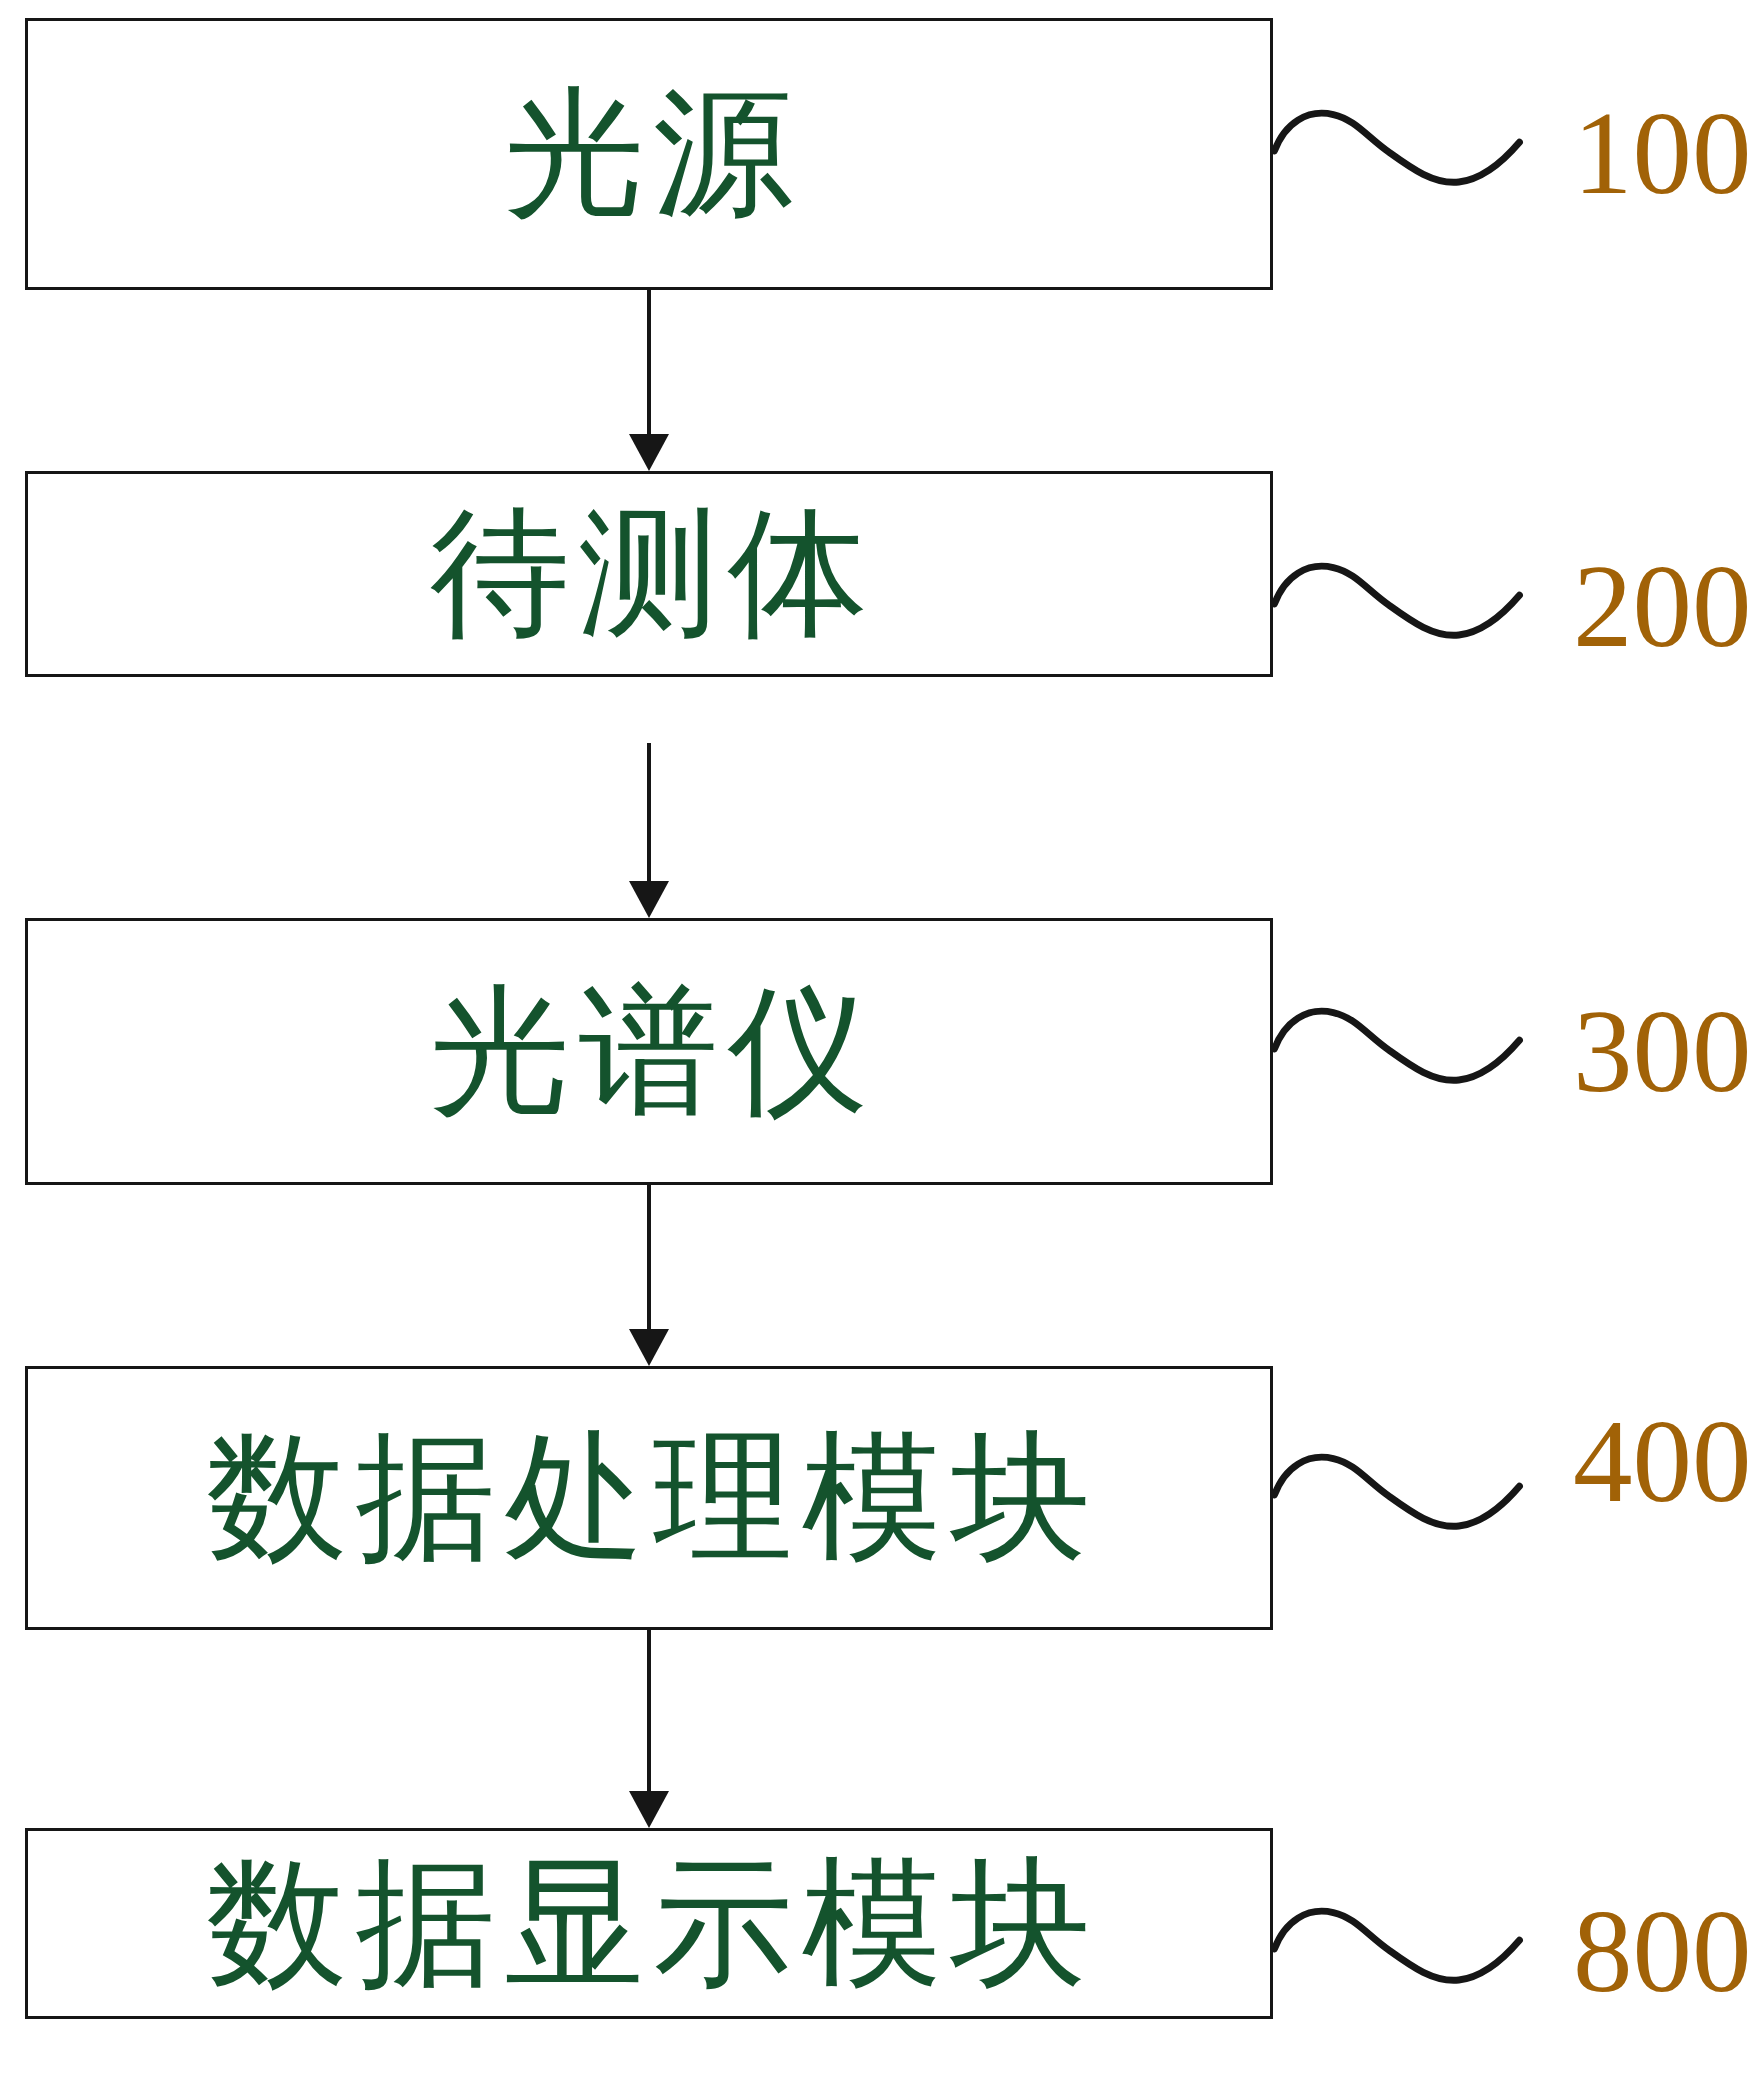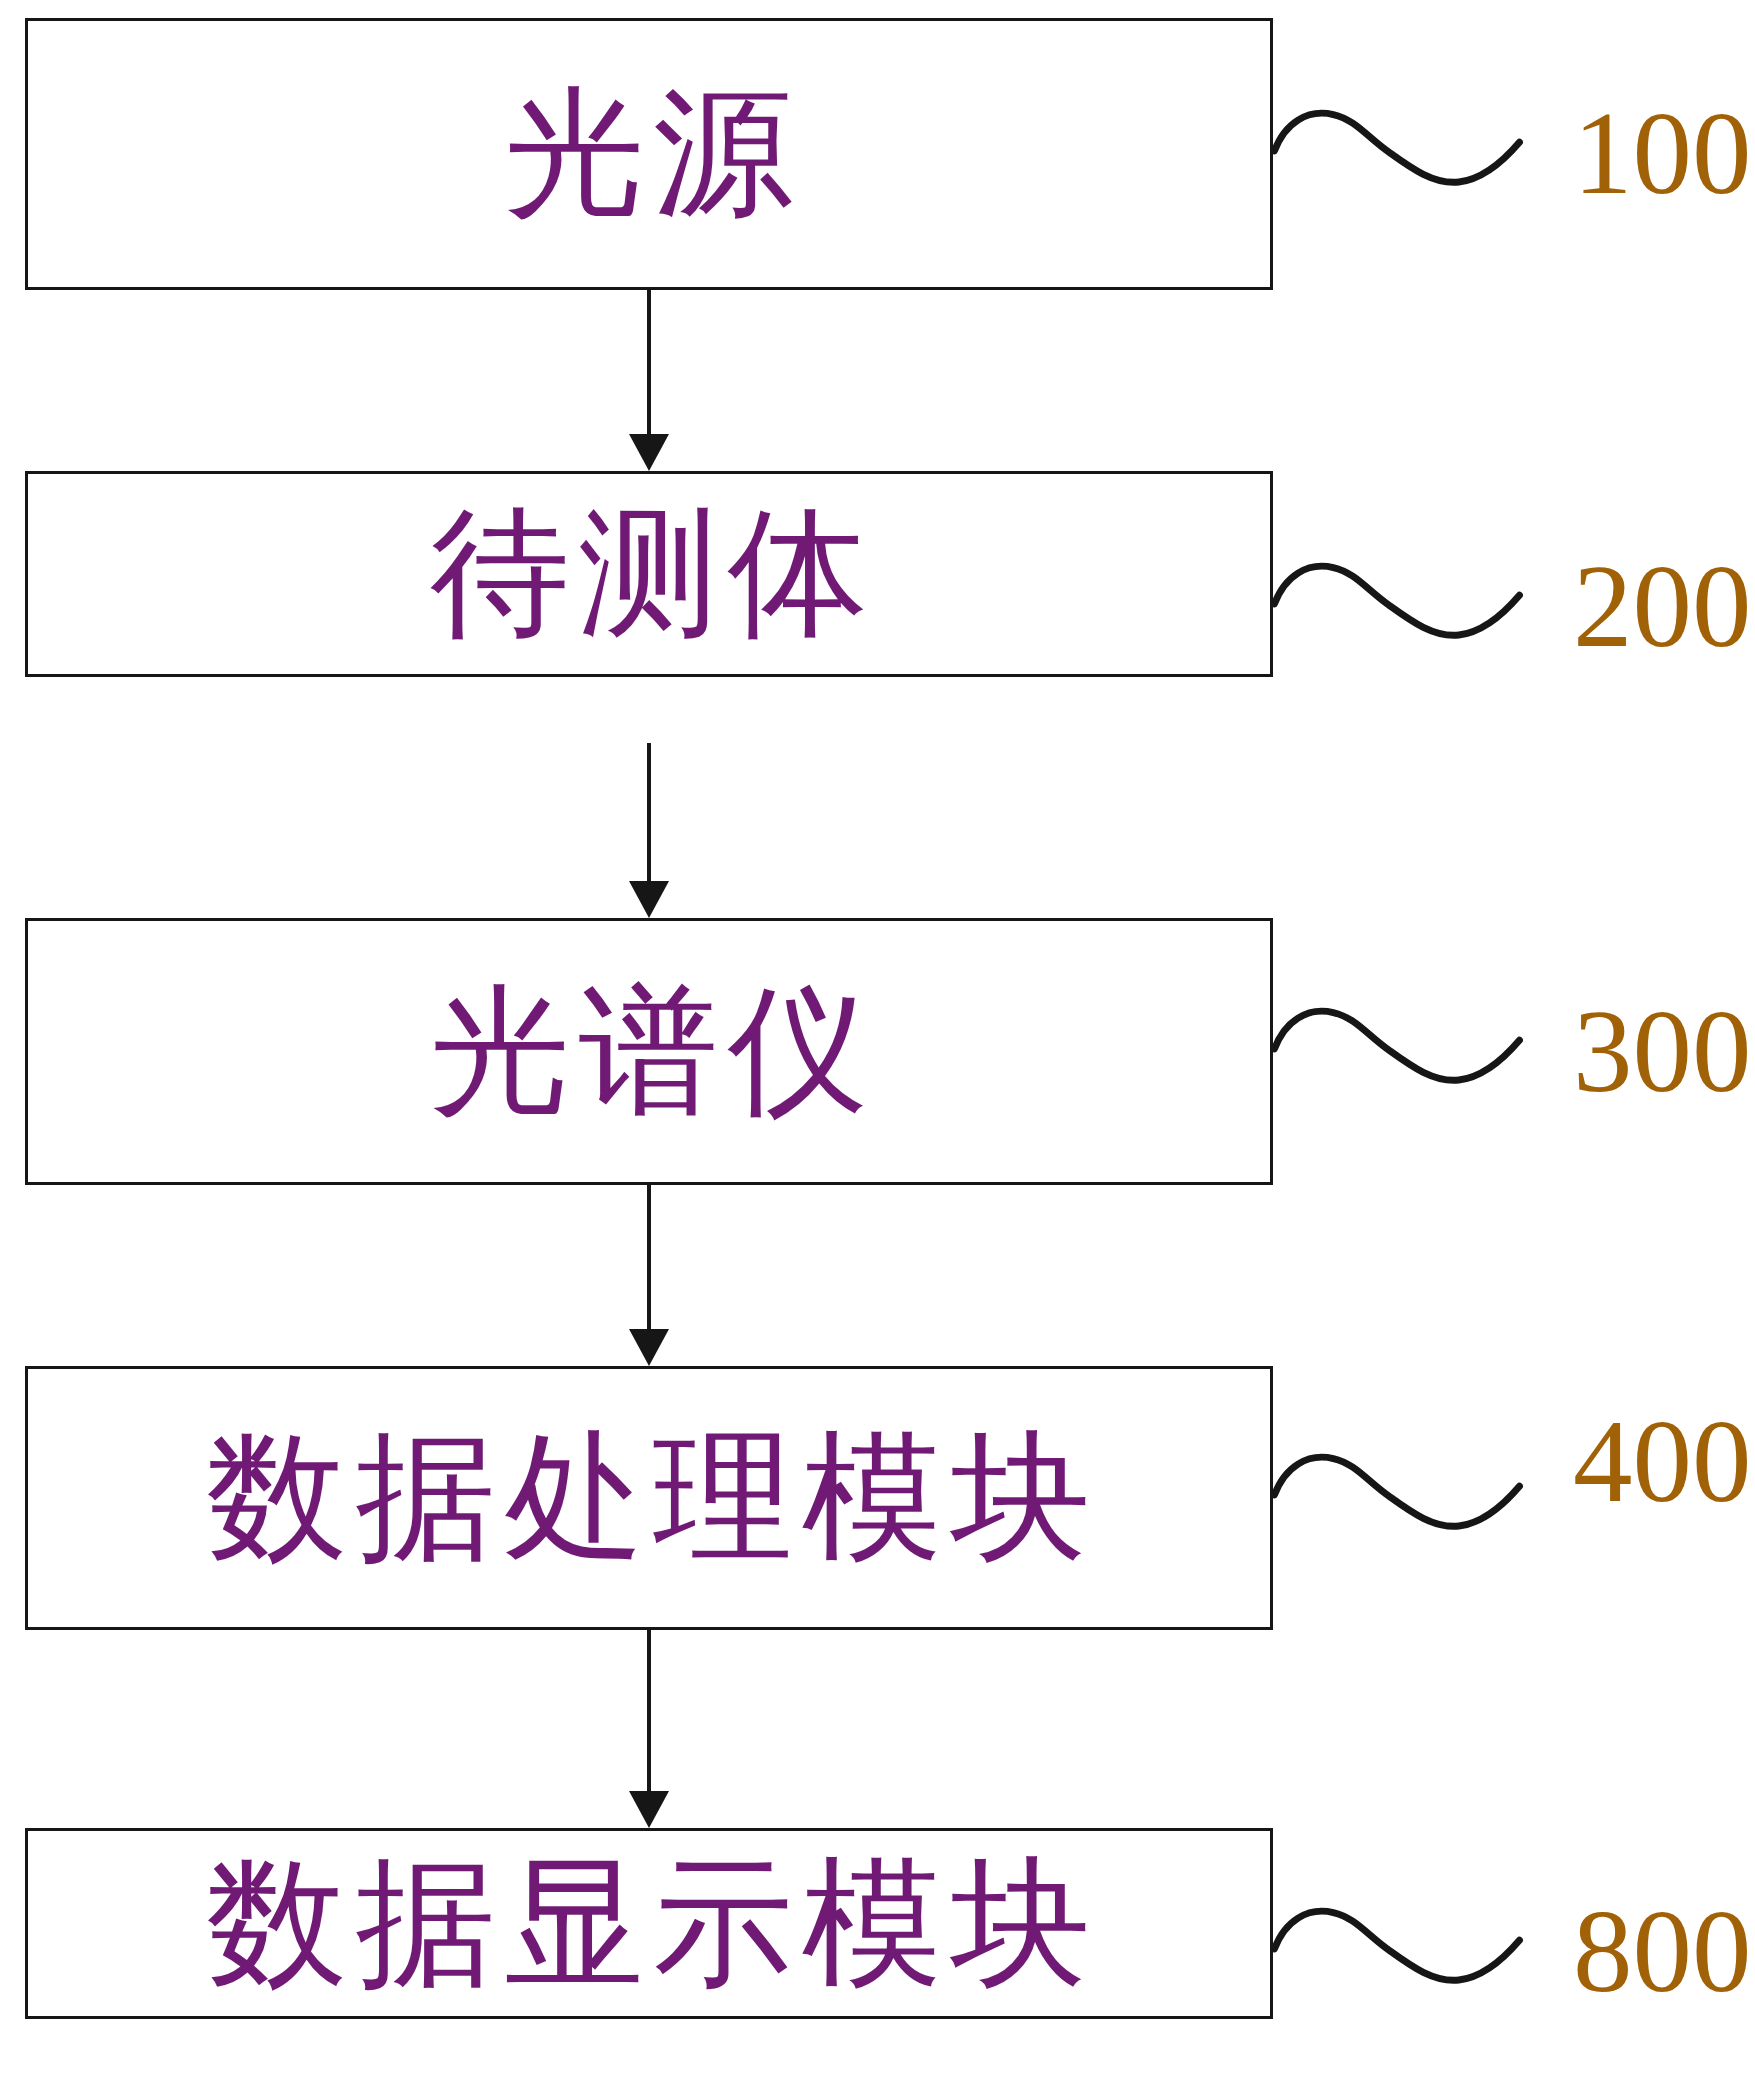--- a/index.html
+++ b/index.html
@@ -22,21 +22,21 @@
     box-sizing: border-box;
     border: 3.5px solid #161616;
     background: #ffffff;
     display: flex;
     align-items: center;
     justify-content: center;
   }
   .box-label {
     font-size: 140px;
     letter-spacing: 8.8px;
-    color: #701a75;
+    color: #14532d;
     white-space: nowrap;
     line-height: 1;
     padding-left: 8.8px; 
   }
   .b1 { top: 17.6px;   height: 272px; }
   .b2 { top: 471px;  height: 206px; }
   .b3 { top: 918px; height: 267px; }
   .b4 { top: 1366px; height: 264px; }
   .b5 { top: 1828px; height: 191px; }
 

